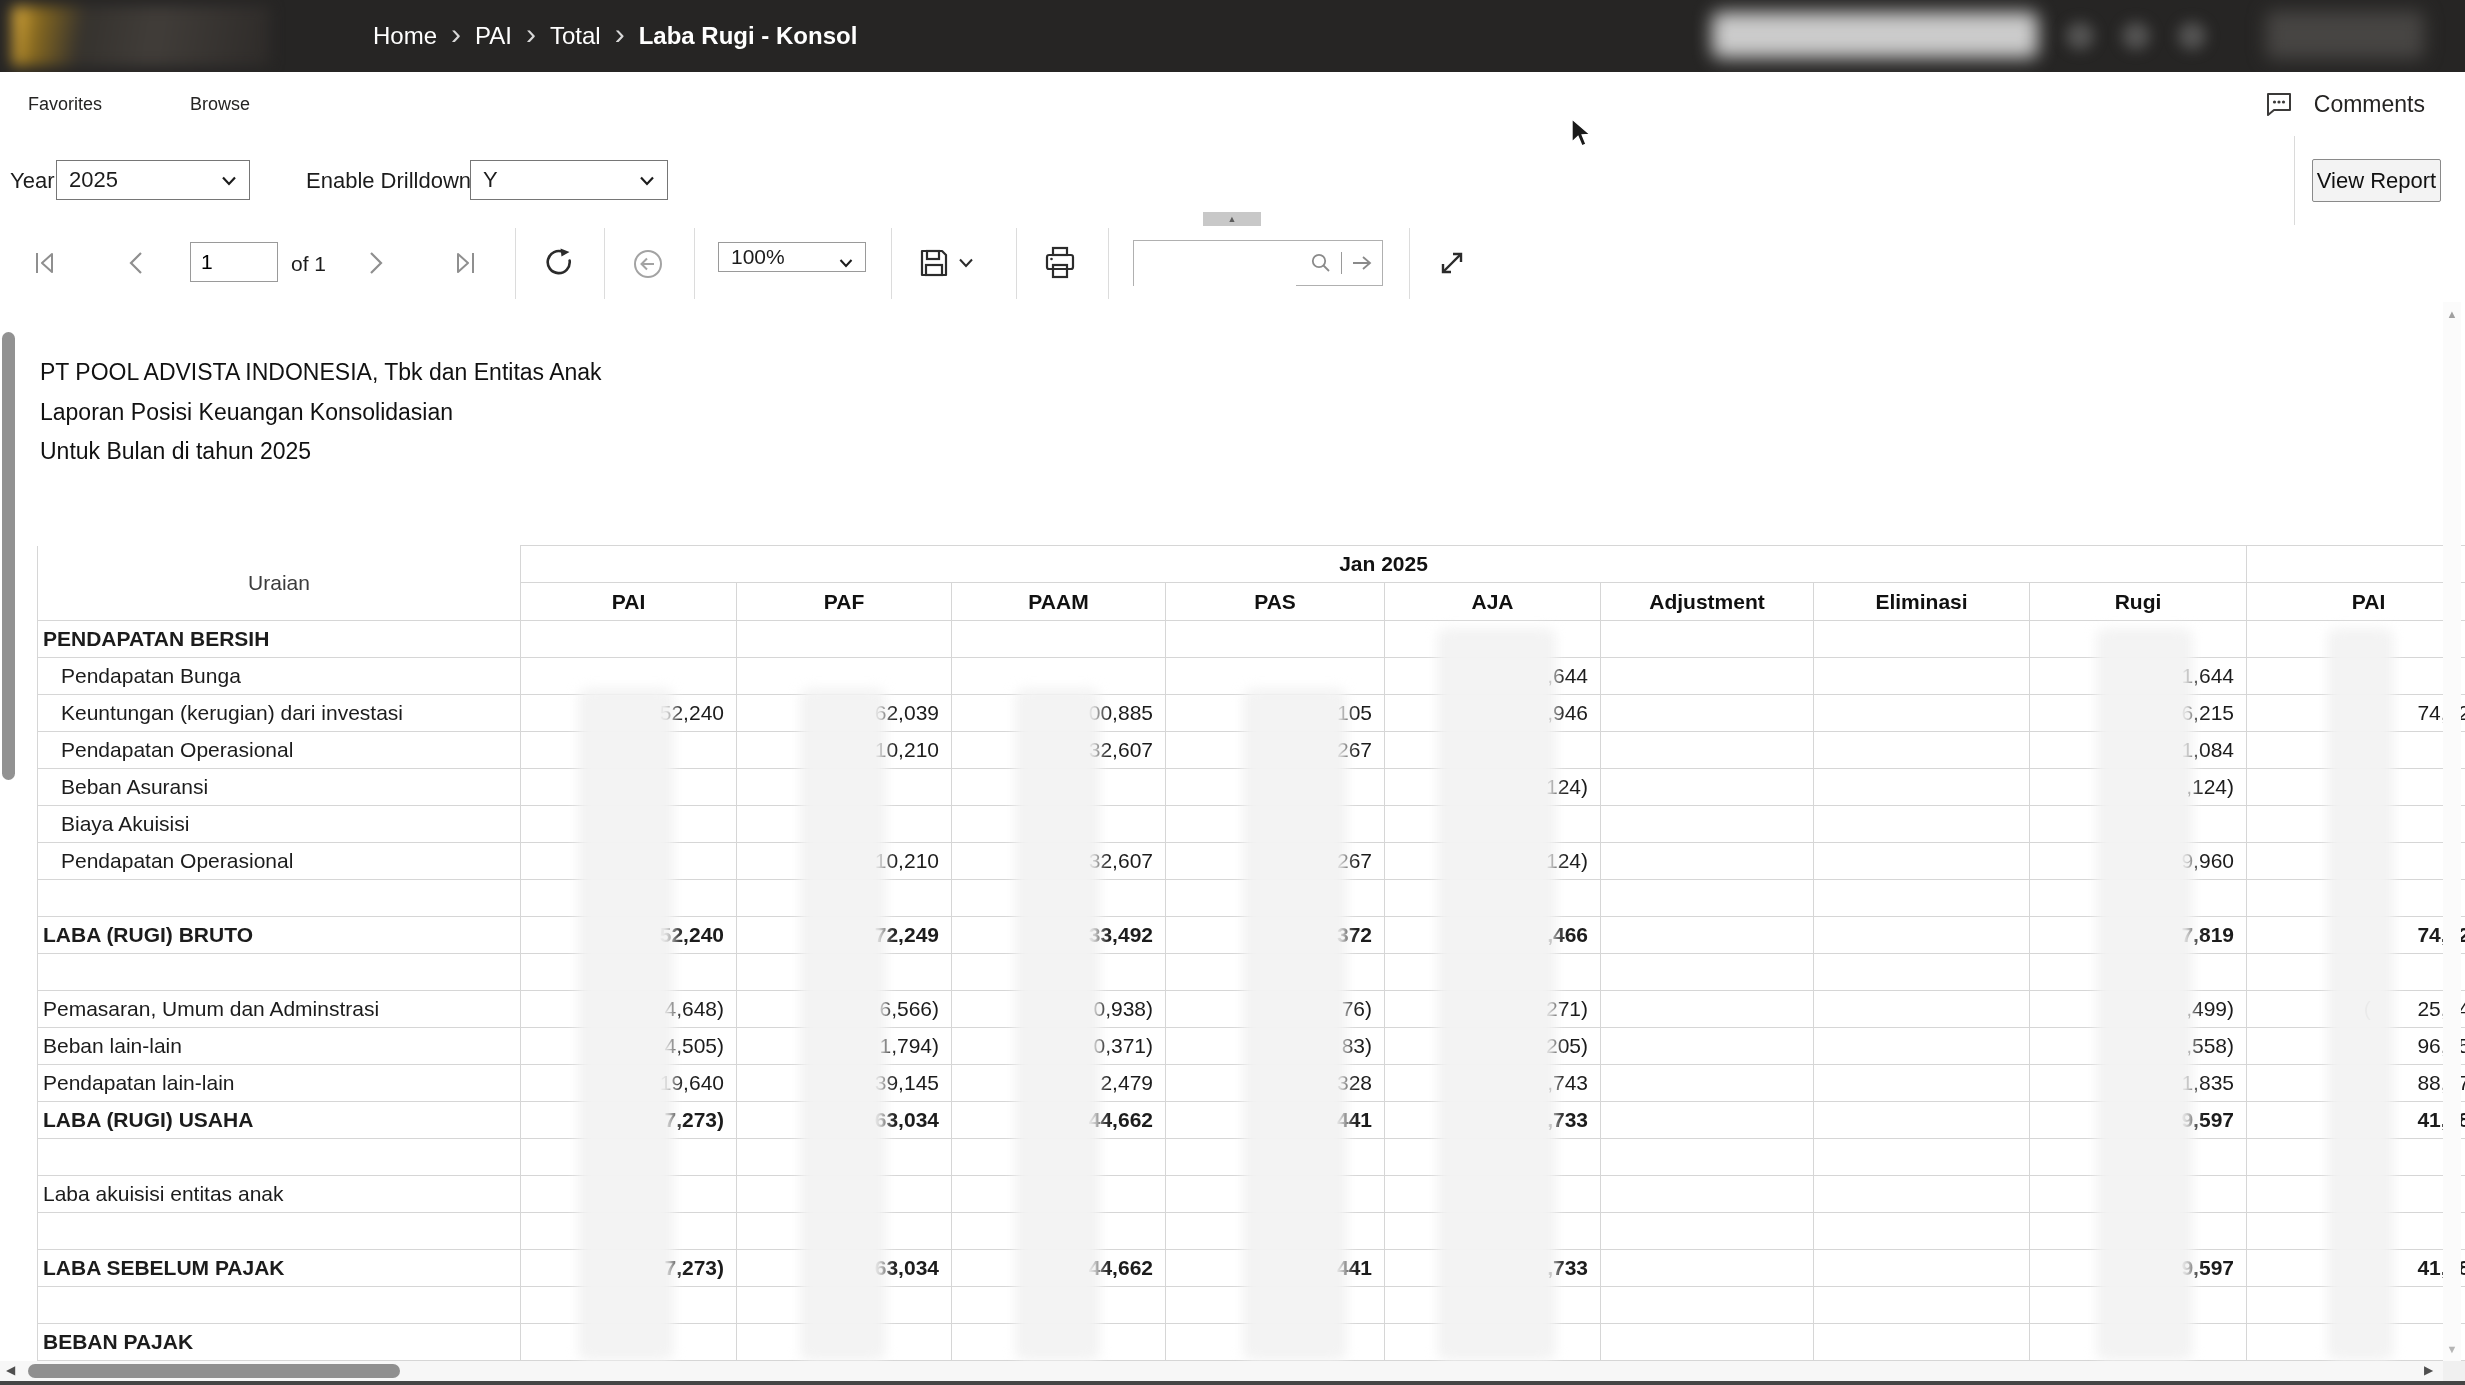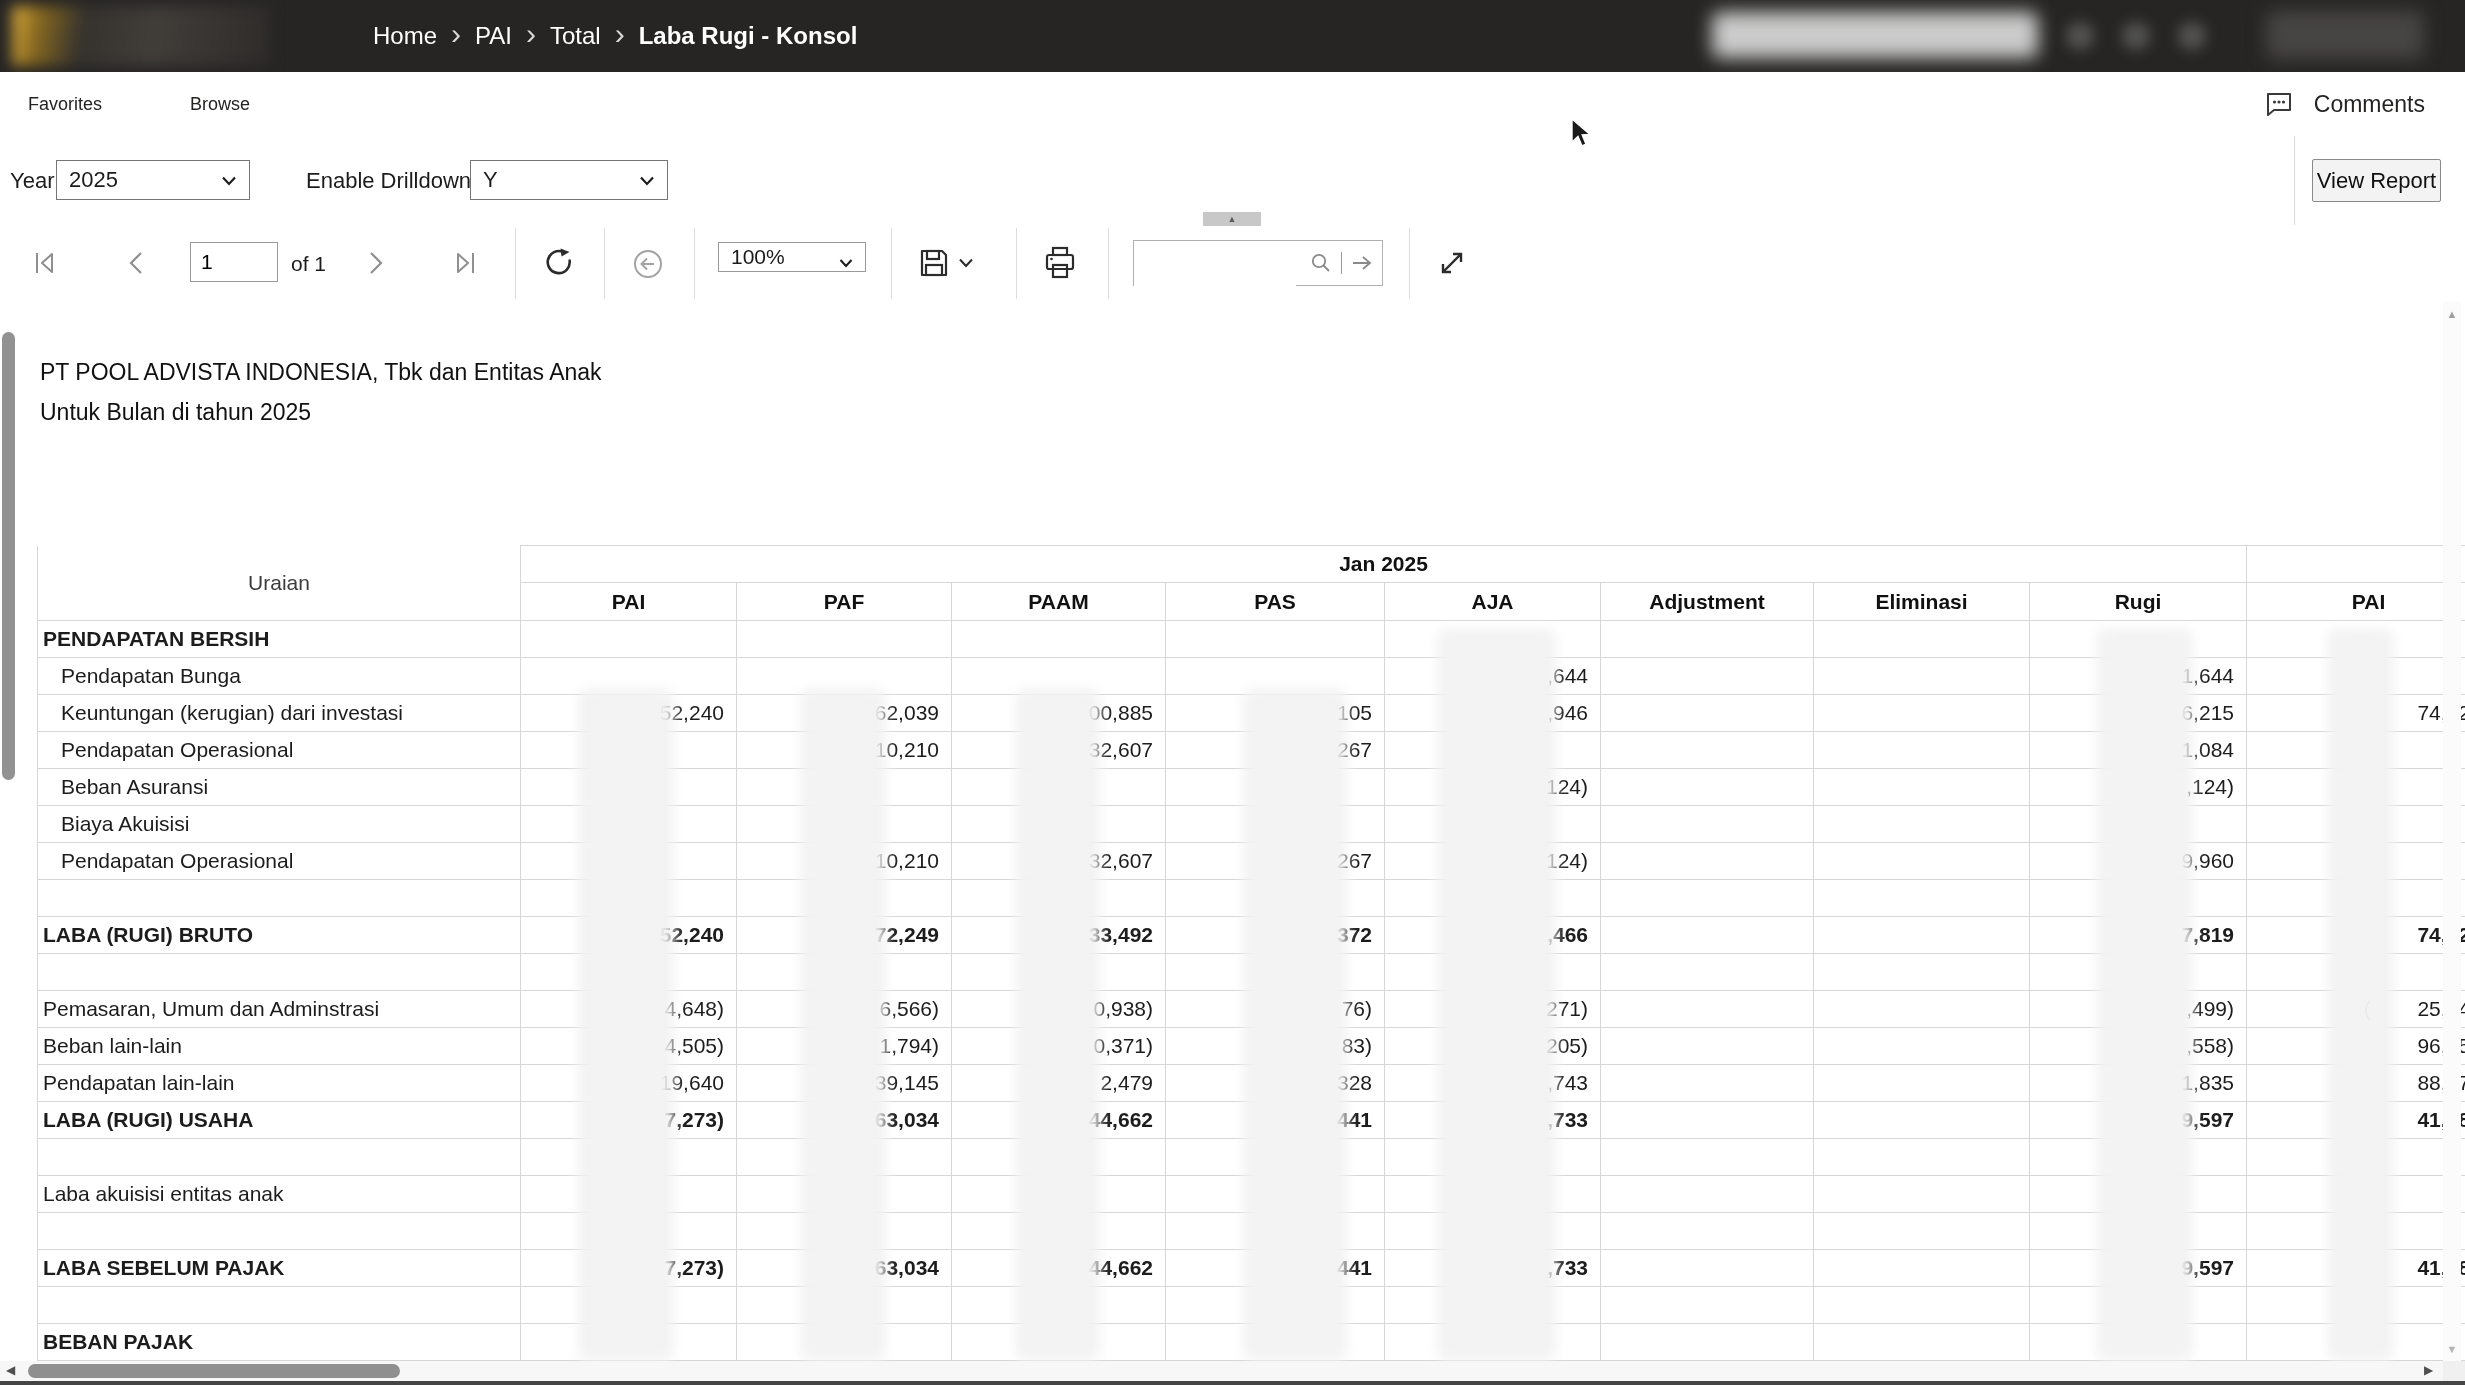--- a/index.html
+++ b/index.html
@@ -259,20 +259,21 @@
         <path d="M7 25 L25 7" stroke="#2b2b2b" stroke-width="2.4" fill="none"></path>
         <path d="M17 7 h8 v8" stroke="#2b2b2b" stroke-width="2.4" fill="none"></path>
         <path d="M15 25 h-8 v-8" stroke="#2b2b2b" stroke-width="2.4" fill="none"></path>
       </svg>
     </div>
   </div>
 
   <div class="report">
     <div class="rtitle">
       <div>PT POOL ADVISTA INDONESIA, Tbk dan Entitas Anak</div>
+      <div>Laporan Posisi Keuangan Konsolidasian</div>
       <div>Untuk Bulan di tahun 2025</div>
     </div>
 
     <table class="tbl" id="reporttable">
       <colgroup>
         <col style="width:483px">
           <col style="width:216px">
           <col style="width:215px">
           <col style="width:214px">
         <col style="width:219px">

